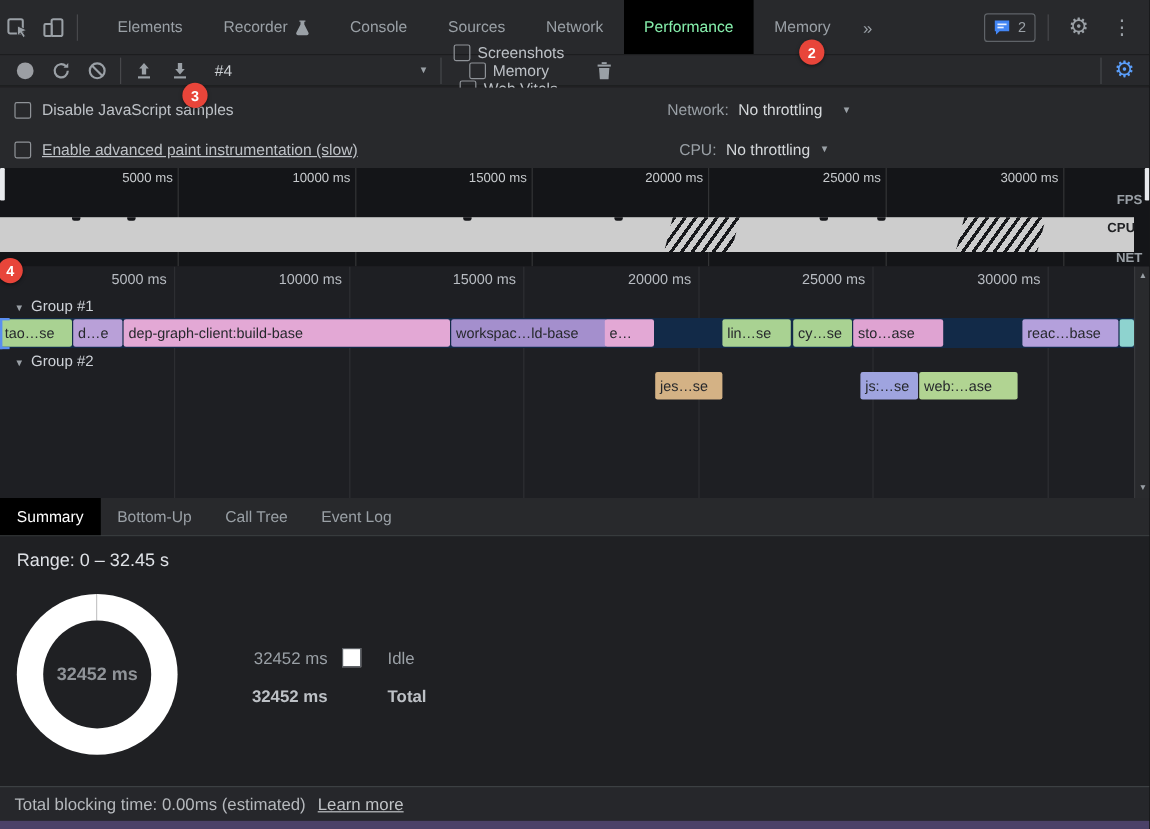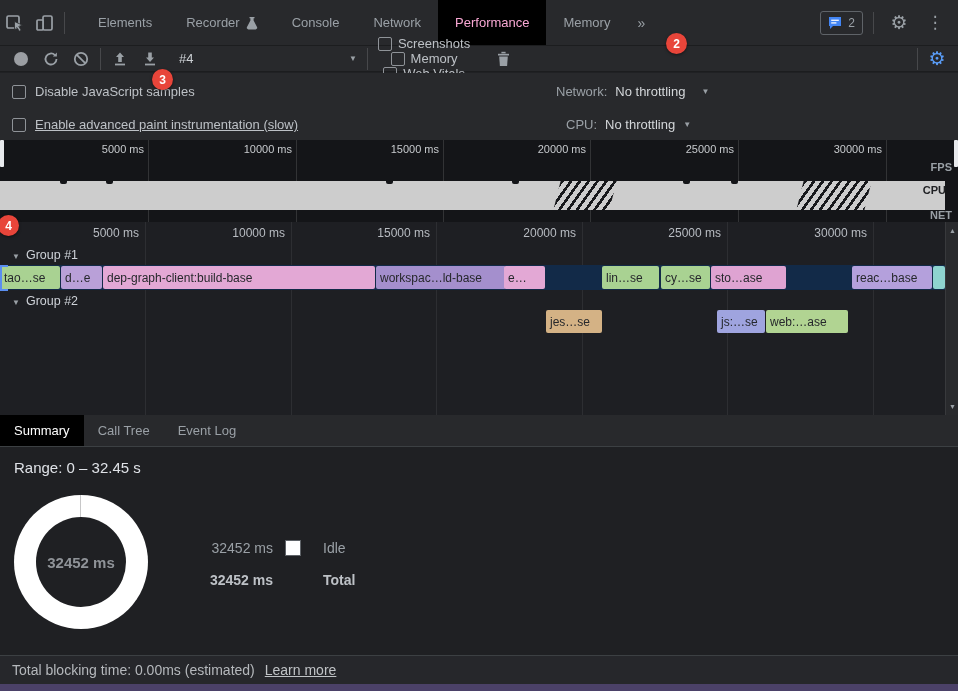--- a/index.html
+++ b/index.html
@@ -6,21 +6,21 @@
   .stage{position:relative;width:958px;height:691px;background:#202124;
     font-family:"Liberation Sans","DejaVu Sans",sans-serif;overflow:hidden;
     -webkit-font-smoothing:antialiased;color:#9aa0a6;}
   .abs{position:absolute;}
   
   .tabstrip{left:0;top:0;width:958px;height:45px;background:#28292c;border-bottom:1px solid #1c1d1f;display:flex;align-items:center;}
   .iconbtn{display:flex;align-items:center;justify-content:center;width:30px;height:30px;flex:0 0 auto;}
   .vdiv{width:1px;height:22px;background:#47484b;margin:0 4px;flex:0 0 auto;}
   .tabs{display:flex;height:45px;align-items:stretch;margin-left:12px;}
   .tab{display:flex;align-items:center;padding:0 17px;font-size:13px;color:#9aa0a6;cursor:default;gap:6px;}
-  .tab.active{background:#000;color:#f9a8d4;}
+  .tab.active{background:#000;color:#86efac;}
   .chev{font-size:14px;color:#9aa0a6;padding:0 10px;}
   .right-cluster{margin-left:auto;display:flex;align-items:center;gap:6px;padding-right:8px;}
   .msg-pill{display:flex;align-items:center;gap:6px;border:1px solid #5f6368;border-radius:3px;height:22px;padding:0 7px;font-size:12px;color:#9aa0a6;}
   .gear-glyph{font-size:19px;line-height:1;color:#9aa0a6;}
   .dots{font-size:17px;color:#9aa0a6;letter-spacing:0;padding:0 6px;}
   
   .perfbar{left:0;top:46px;width:958px;height:26px;background:#28292c;border-bottom:1px solid #1c1d1f;display:flex;align-items:center;padding-left:6px;box-sizing:border-box;}
   .session{font-size:13px;color:#cdd1d5;margin-left:14px;width:170px;}
   .caret{font-size:8px;color:#9aa0a6;}
   .cbrow{display:flex;align-items:center;gap:6px;font-size:13px;color:#bdc1c6;margin-right:18px;}
@@ -102,20 +102,23 @@
           <span>Elements</span>
         </div>
         <div class="tab">
           <span>Recorder</span>
           <svg width="12" height="14" viewBox="0 0 12 14">
             <path d="M3.5 1h5v1.2H7.6v2.2l3.4 6.6a1.6 1.6 0 0 1-1.4 2.4H2.4A1.6 1.6 0 0 1 1 11l3.4-6.6V2.2H3.5z" fill="#9aa0a6"></path>
           </svg>
         </div>
         <div class="tab">
           <span>Console</span>
+        </div>
+        <div class="tab">
+          <span>Sources</span>
         </div>
         <div class="tab">
           <span>Network</span>
         </div>
         <div class="tab active">
           <span>Performance</span>
         </div>
         <div class="tab">
           <span>Memory</span>
         </div>
@@ -329,20 +332,23 @@
       <div class="up">▲</div>
       <div class="dn">▼</div>
     </div>
   </div>
 
   <div class="abs btabs" id="btabs">
       <div class="btab active">
         <span>Summary</span>
       </div>
       <div class="btab">
+        <span>Bottom-Up</span>
+      </div>
+      <div class="btab">
         <span>Call Tree</span>
       </div>
       <div class="btab">
         <span>Event Log</span>
       </div>
     </div>
 
   <div class="abs summary">
     <div class="range">Range: 0 – 32.45 s</div>
     <div class="donut">

